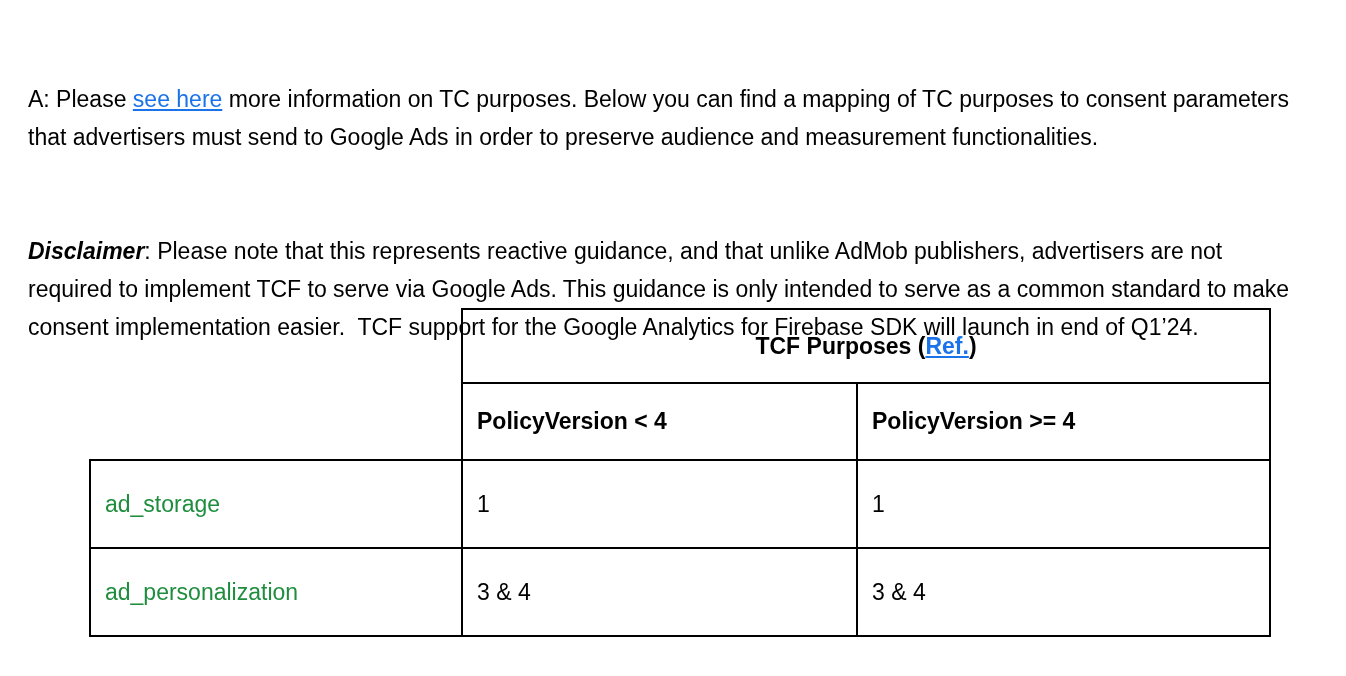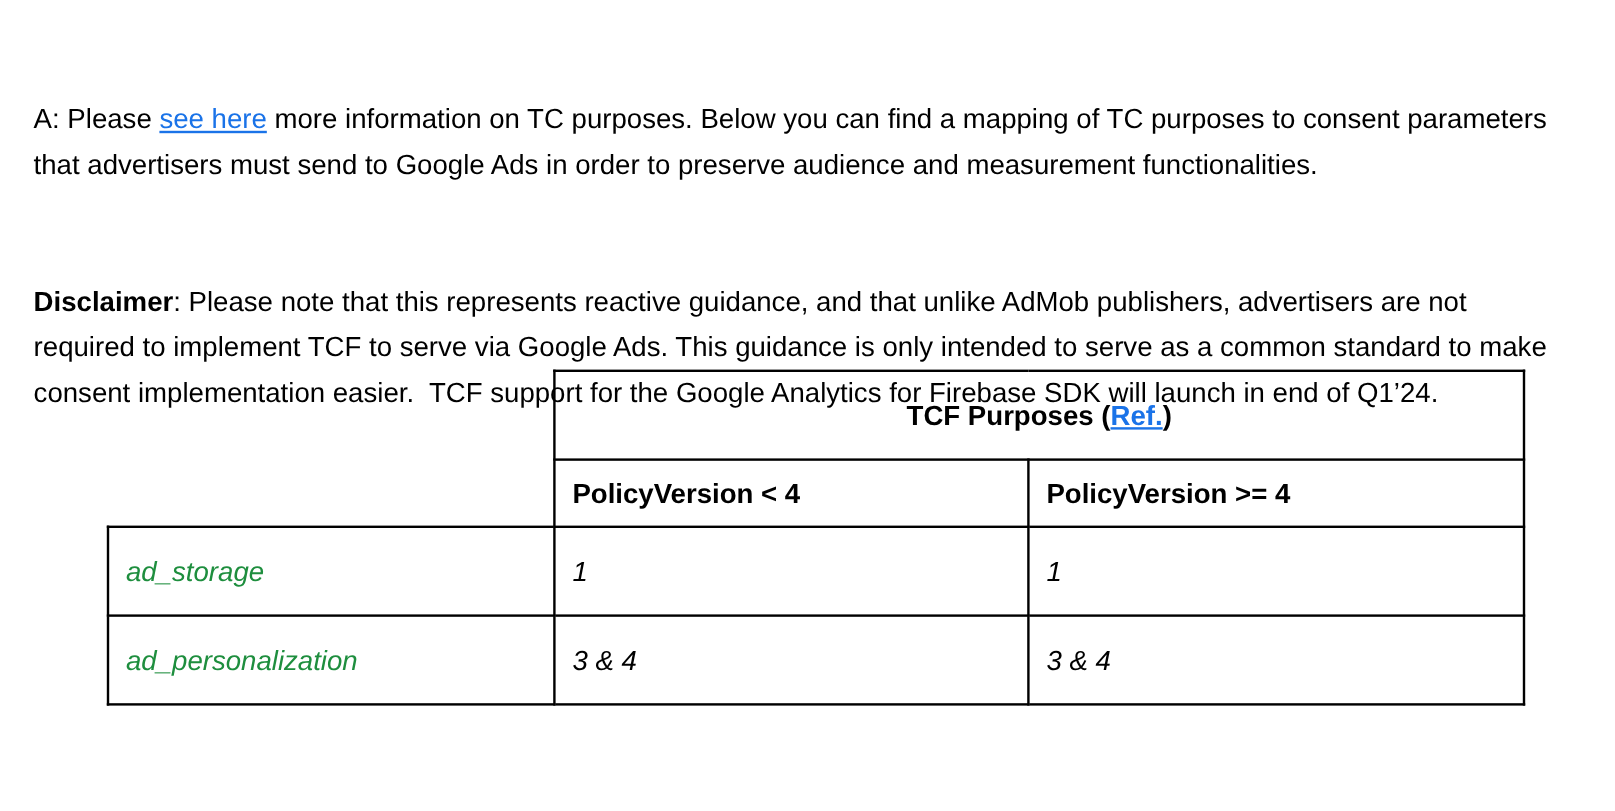--- a/index.html
+++ b/index.html
@@ -28,20 +28,21 @@
   .doc-text p {
     margin: 0;
   }
   .link {
     color: #1a73e8;
     text-decoration: underline;
     cursor: pointer;
   }
   .bold {
     font-weight: 700;
+    font-style: italic;
   }
   table.tcf-table {
     position: absolute;
     left: 89px;
     top: 308px;
     border-collapse: collapse;
     table-layout: fixed;
     font-size: 23px;
     color: #000000;
   }
@@ -60,22 +61,22 @@
     font-weight: 700;
     padding: 0;
   }
   .tcf-table td.col-hdr {
     font-weight: 700;
   }
   .tcf-table td.row-label {
     color: #1e8e3e;
   }
   tr.r-title   { height: 74px; }
-  tr.r-colhdr  { height: 56px; }
-  tr.r-body    { height: 74px; font-style: italic; }
+  tr.r-colhdr  { height: 77px; }
+  tr.r-body    { height: 88px; }
 </style>
 </head>
 <body>
 
 <div class="page">
 
   <div class="doc-text">
     <p><span>A: Please </span><a class="link">see here</a><span> more information on TC purposes. Below you can find a mapping of TC purposes to consent parameters that advertisers must send to Google Ads in order to preserve audience and measurement functionalities.</span></p>
     <p><span class="bold">Disclaimer</span><span>: Please note that this represents reactive guidance, and that unlike AdMob publishers, advertisers are not required to implement TCF to serve via Google Ads. This guidance is only intended to serve as a common standard to make consent implementation easier.  TCF support for the Google Analytics for Firebase SDK will launch in end of Q1’24.</span></p>
   </div>

